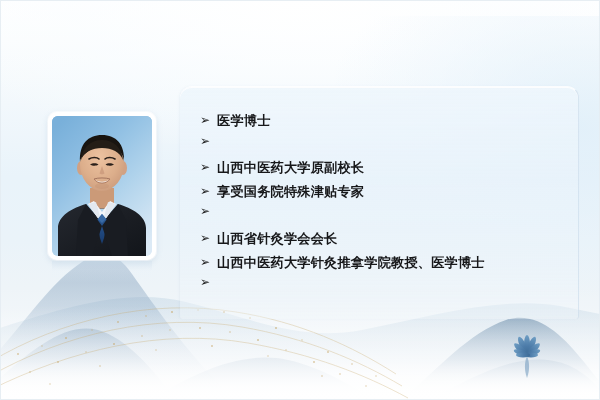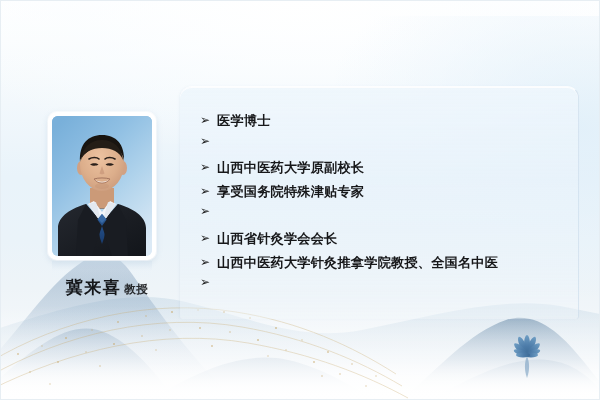--- a/index.html
+++ b/index.html
@@ -368,21 +368,21 @@
       </li>
       <li class="cred-item">
         <span class="cred-arrow">➢</span>
       </li>
       <li class="cred-item">
         <span class="cred-arrow">➢</span>
         <span class="cred-text">山西省针灸学会会长</span>
       </li>
       <li class="cred-item">
         <span class="cred-arrow">➢</span>
-        <span class="cred-text">山西中医药大学针灸推拿学院教授、全国名中医</span>
+        <span class="cred-text">山西中医药大学针灸推拿学院教授、医学博士</span>
       </li>
       <li class="cred-item">
         <span class="cred-arrow">➢</span>
       </li>
     </ul>
   </div>
 
   <div class="portrait-wrap">
     <div class="portrait-frame">
       <div class="portrait-photo">
@@ -451,18 +451,15 @@
           <path d="M42,63 C46,61.6 54,61.6 58,63" stroke="#9c6d58" stroke-width="0.9" fill="none"></path>
           <path d="M42,63 C46,68.5 54,68.5 58,63" stroke="#a8755e" stroke-width="0.9" fill="none"></path>
 
           <ellipse cx="50" cy="70" rx="7" ry="3" fill="#c08f71" opacity="0.35"></ellipse>
         </svg>
       </div>
     </div>
     <div class="portrait-reflect"></div>
   </div>
 
-  <div class="name-block">
-    <span class="name-main">冀来喜</span><span class="name-title">教授</span>
-  </div>
 
   <div class="edge"></div>
 </div>
 
 </body></html>

